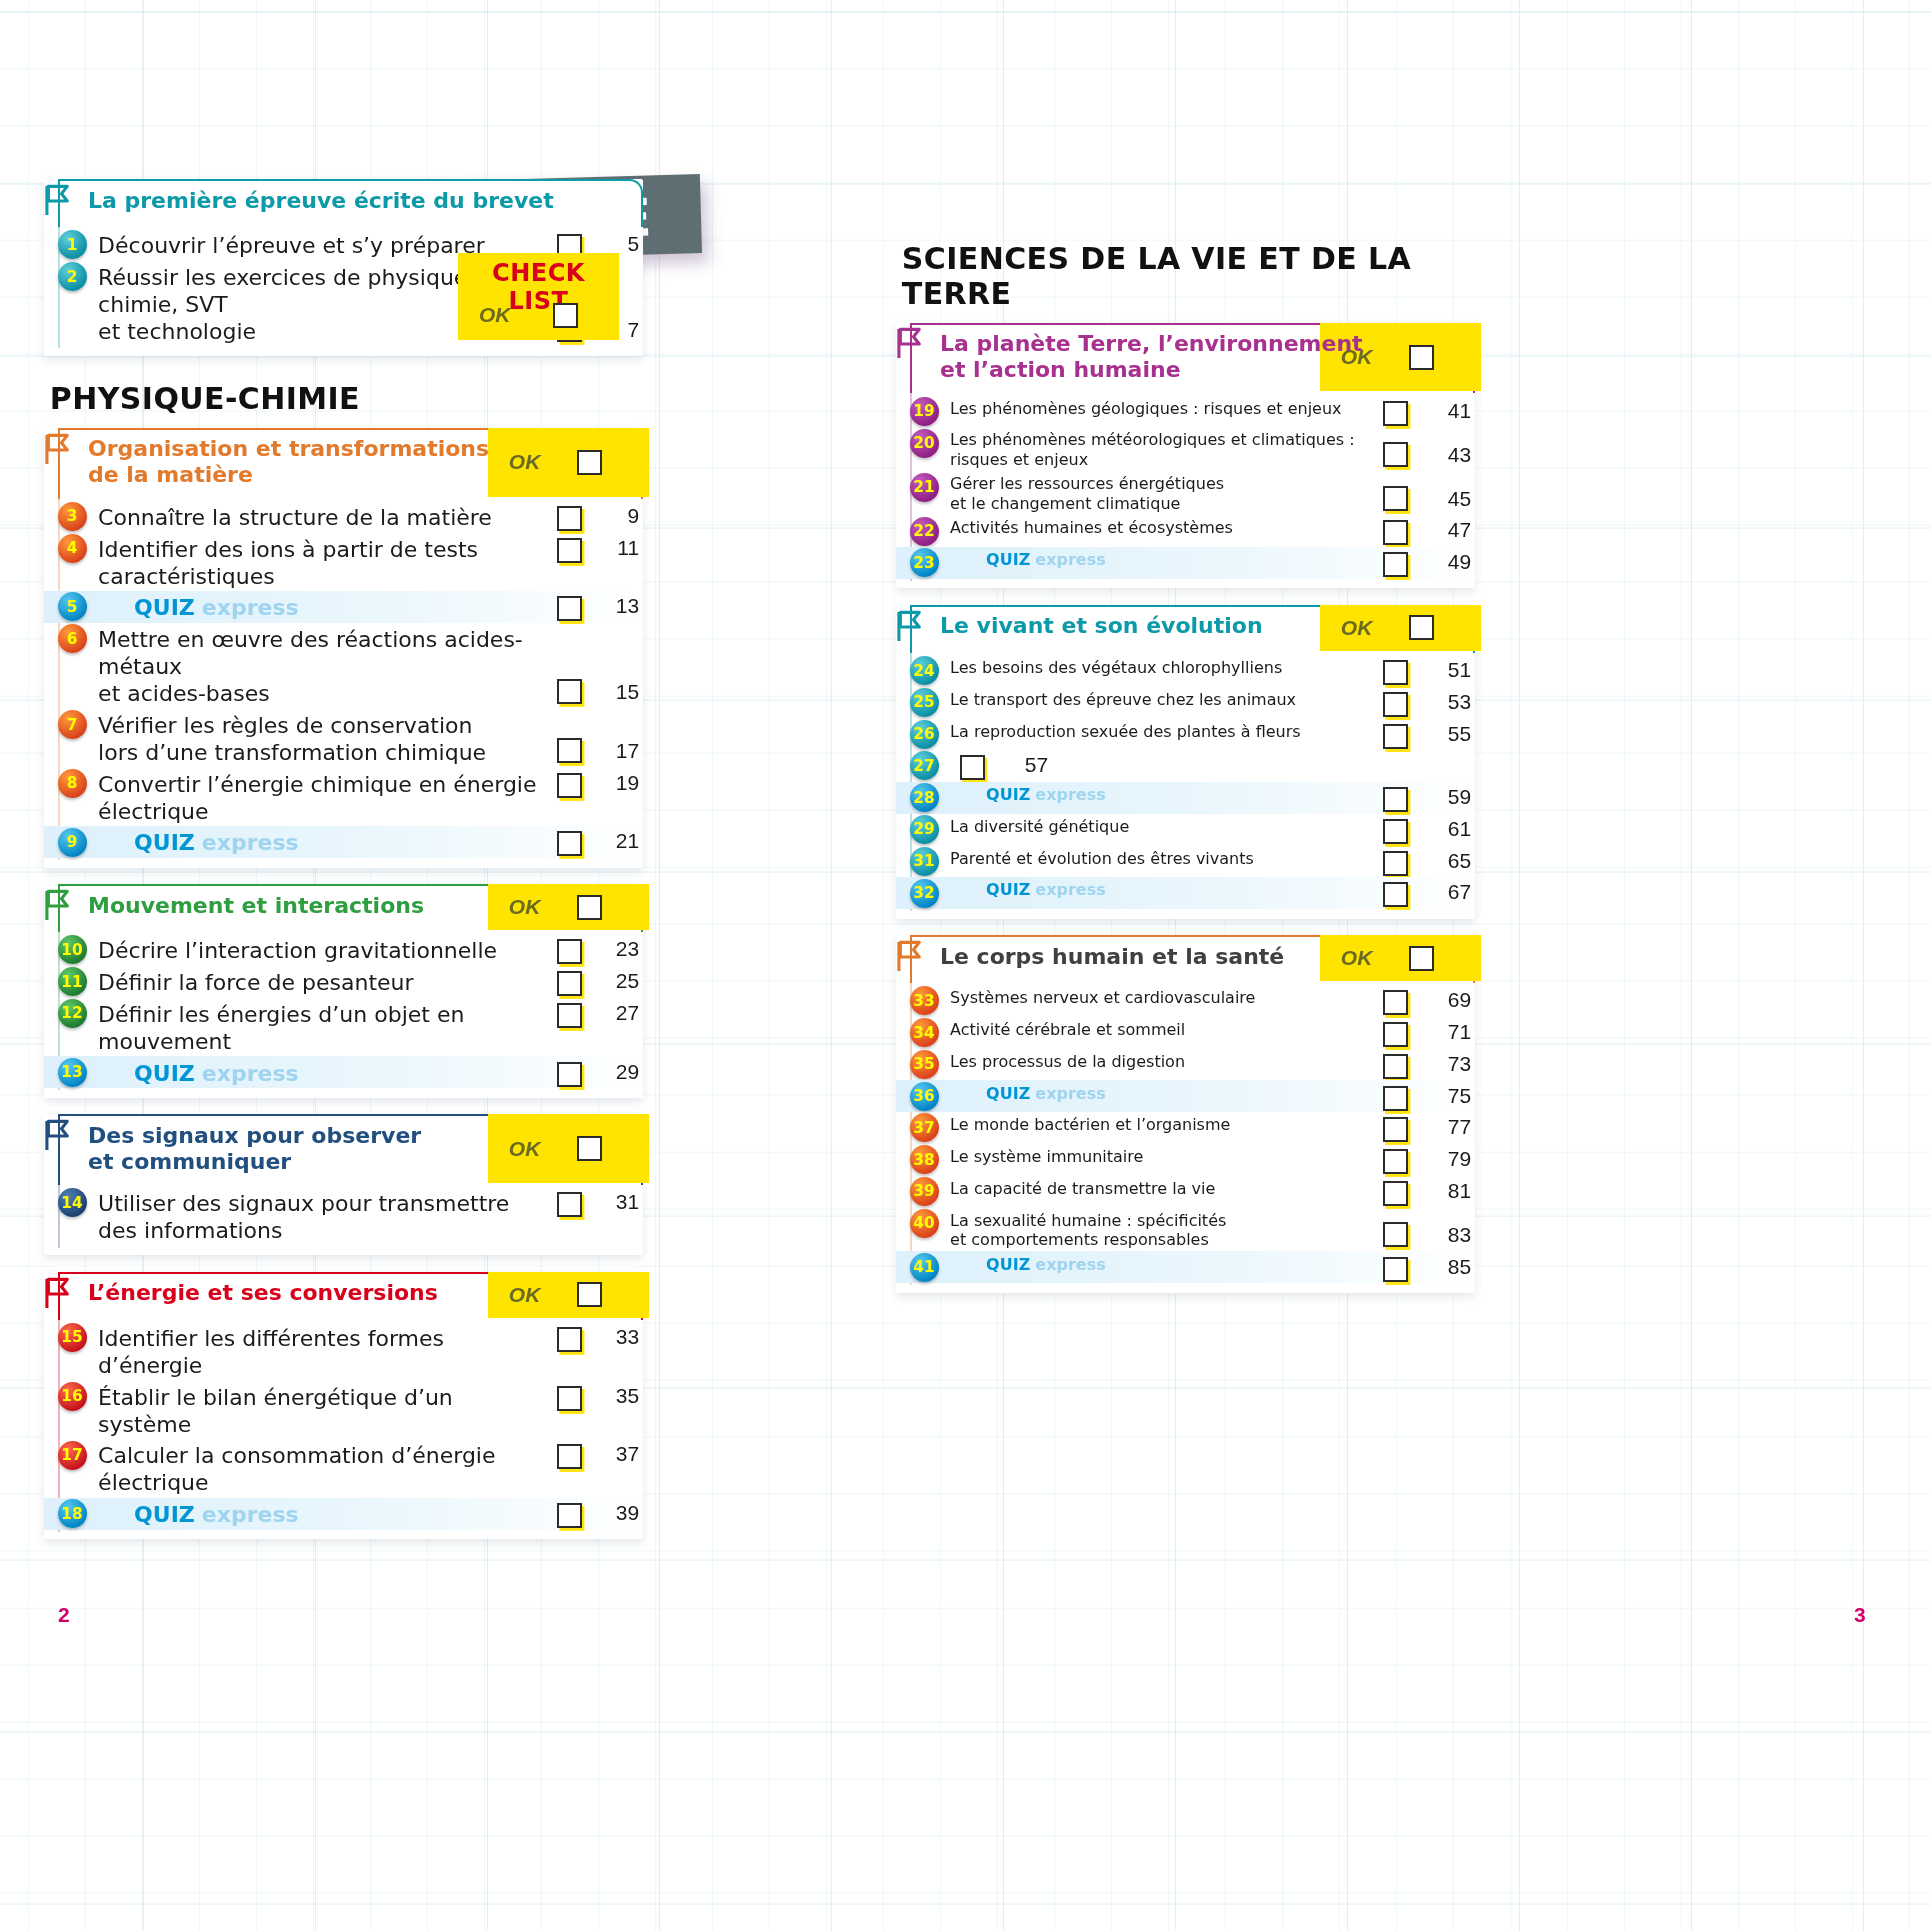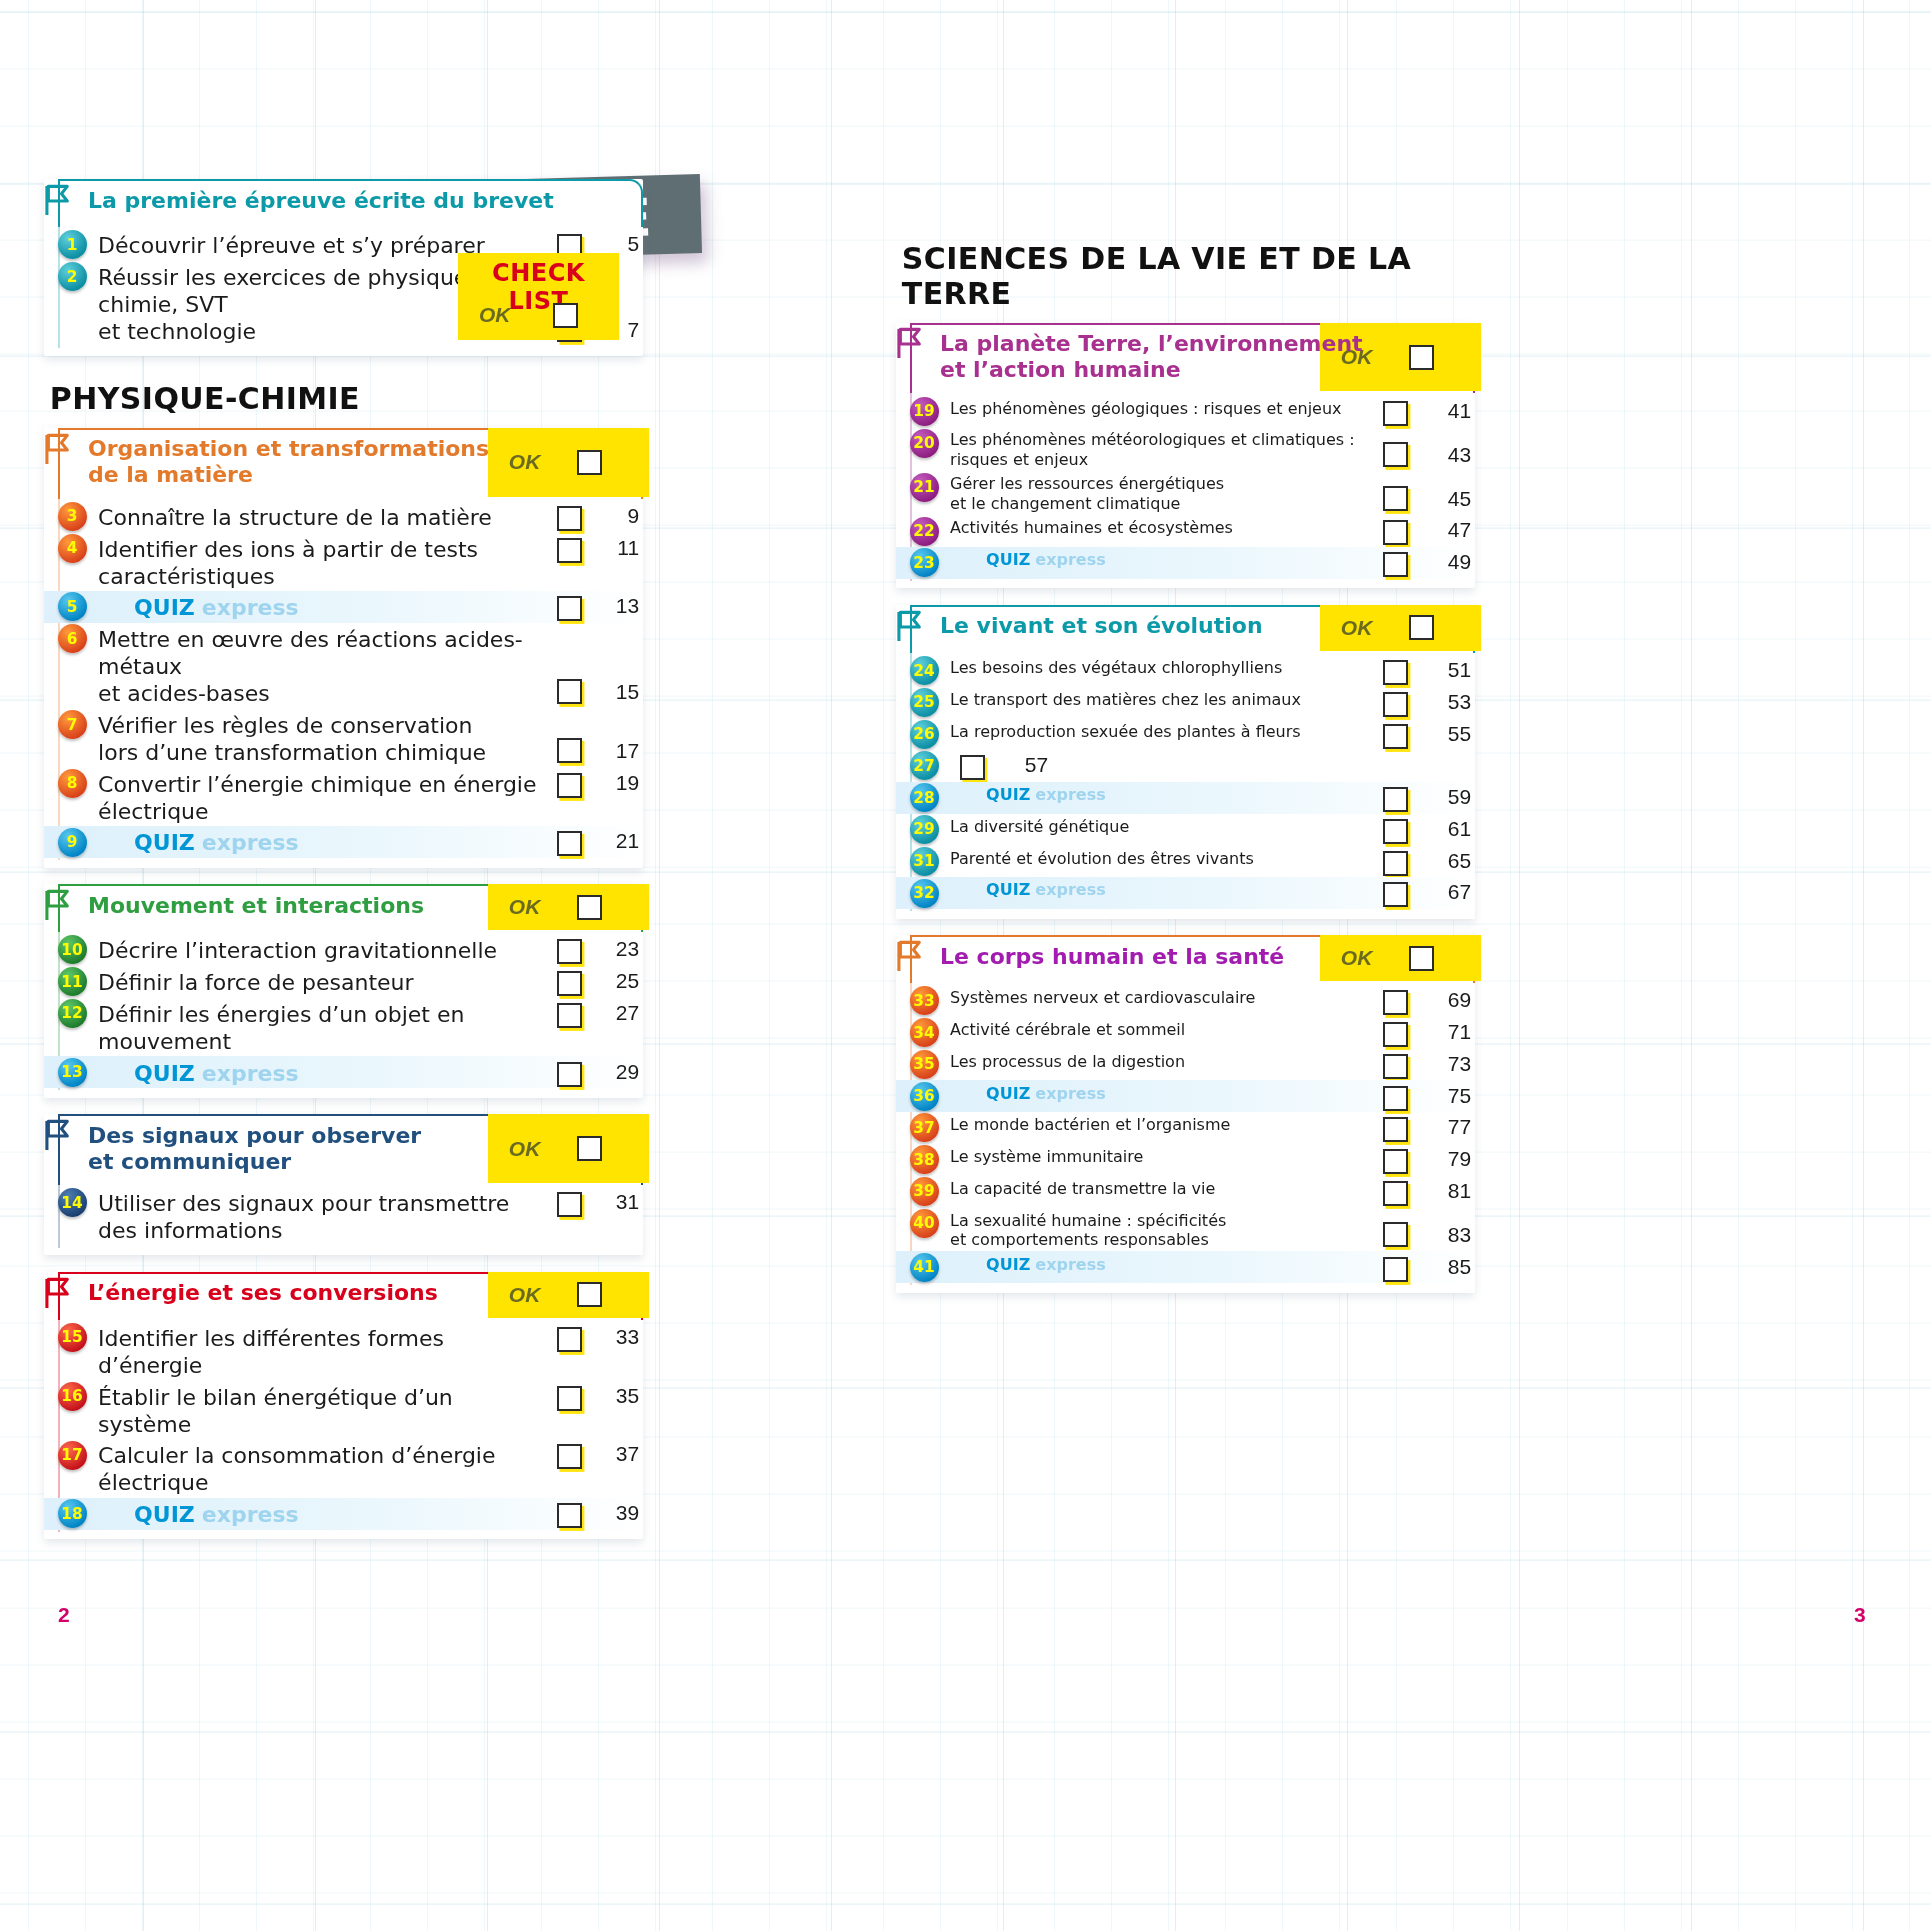--- a/index.html
+++ b/index.html
@@ -507,21 +507,21 @@
             <div class="row">
               <div class="num" style="background: radial-gradient(circle at 35% 28%, rgb(95, 208, 220), rgb(13, 143, 164) 72%);">24</div>
               <div class="label">Les besoins des végétaux chlorophylliens</div>
               <div class="rowbox">
                 <span class="cbox"></span>
               </div>
               <div class="pg">51</div>
             </div>
             <div class="row">
               <div class="num" style="background: radial-gradient(circle at 35% 28%, rgb(95, 208, 220), rgb(13, 143, 164) 72%);">25</div>
-              <div class="label">Le transport des matières chez les animaux</div>
+              <div class="label">Le transport des épreuve chez les animaux</div>
               <div class="rowbox">
                 <span class="cbox"></span>
               </div>
               <div class="pg">53</div>
             </div>
             <div class="row">
               <div class="num" style="background: radial-gradient(circle at 35% 28%, rgb(95, 208, 220), rgb(13, 143, 164) 72%);">26</div>
               <div class="label">La reproduction sexuée des plantes à fleurs</div>
               <div class="rowbox">
                 <span class="cbox"></span>
@@ -571,21 +571,21 @@
         </div>
       </div>
       <div class="group">
         <div class="group-body">
           <div class="ghead">
             <div class="flag"><svg width="33" height="33" viewBox="0 0 34 34">
                 <path d="M3 3 L3 33" stroke="#e3792a" stroke-width="3.2" fill="none"></path>
                 <path d="M4.5 3.5 L24 3.5 L18 11 L24 18.5 L4.5 18.5 Z" fill="none" stroke="#e3792a" stroke-width="3.2" stroke-linejoin="round"></path>
               </svg></div>
             <div class="frame" style="border-color: rgb(227, 121, 42);"></div>
-            <div class="title" style="color: #a21caf;">Le corps humain et la santé</div>
+            <div class="title" style="color: #404040;">Le corps humain et la santé</div>
             <div class="okbar">
               <span class="ok">OK</span>
               <span class="cbox"></span>
             </div>
           </div>
           <div class="rows">
             <div style="position: absolute; left: 13.5px; top: 0px; bottom: 7.7px; width: 2.9px; background: rgb(227, 121, 42); opacity: 0.3;"></div>
             <div class="row">
               <div class="num" style="background: radial-gradient(circle at 35% 28%, rgb(255, 154, 60), rgb(216, 64, 26) 75%);">33</div>
               <div class="label">Systèmes nerveux et cardiovasculaire</div>

